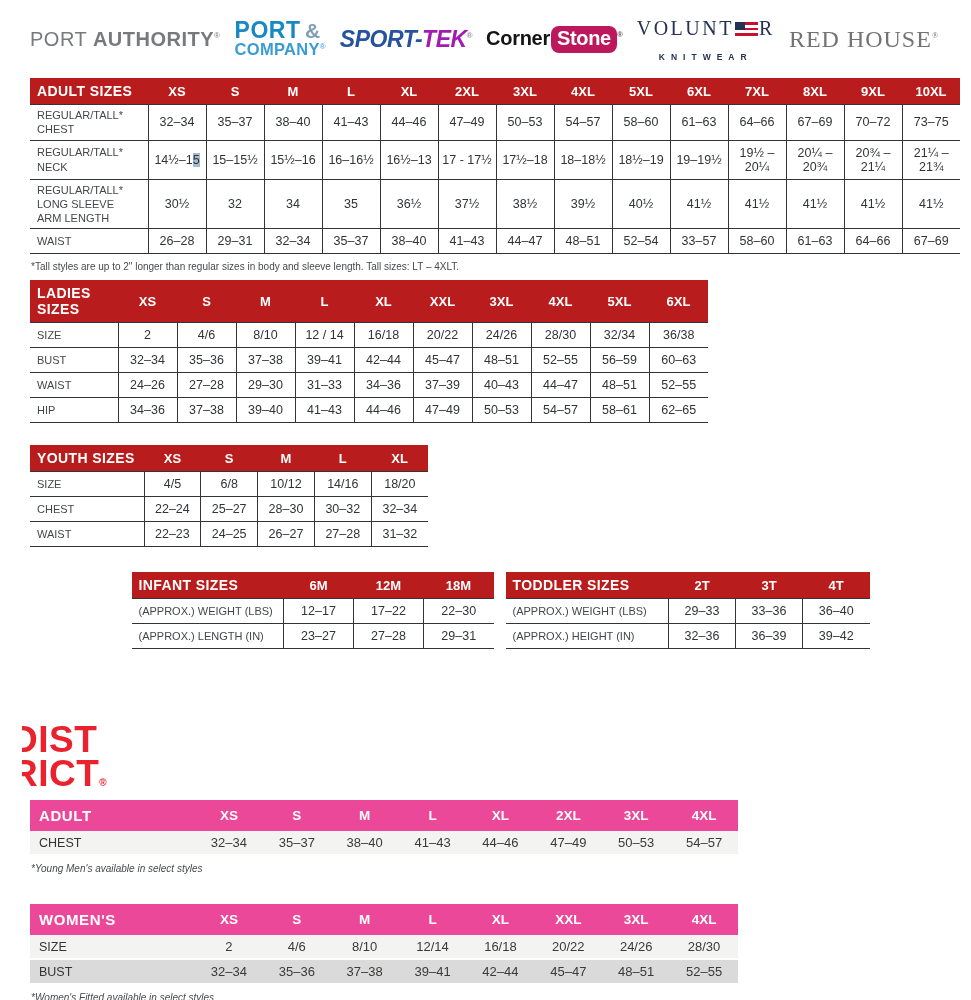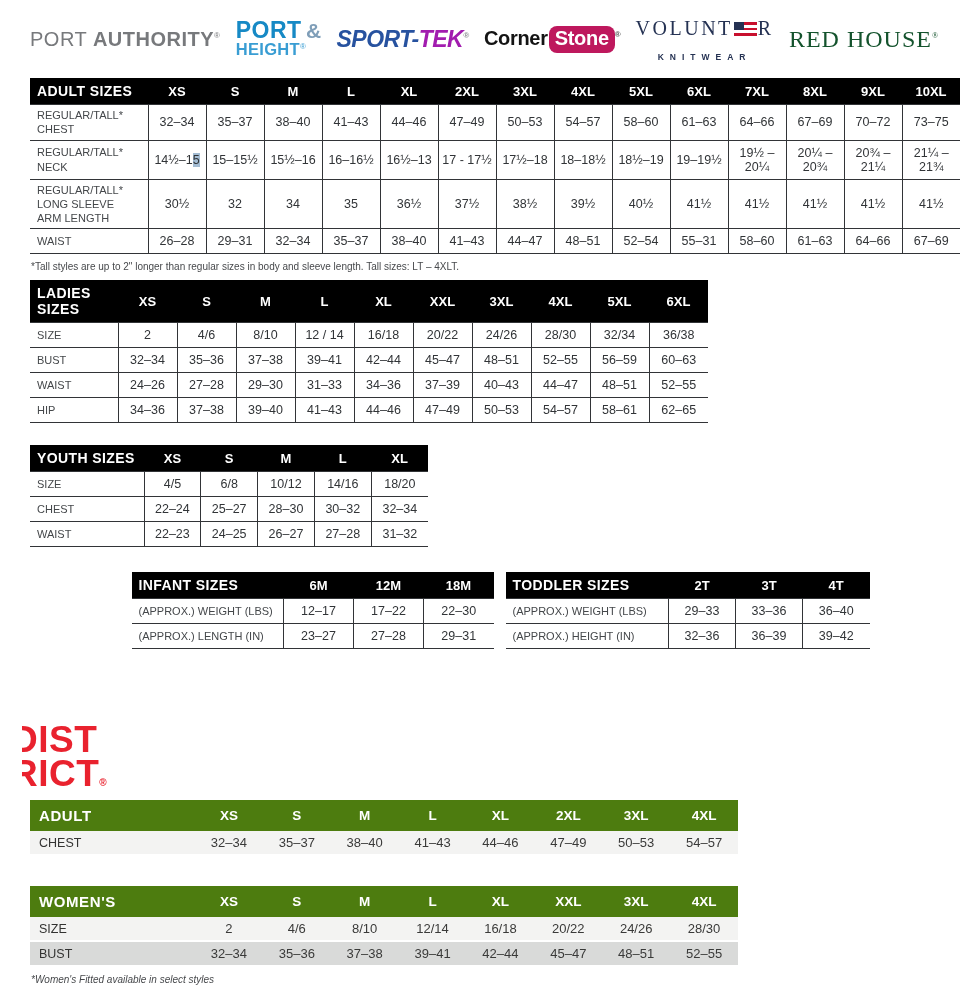--- a/index.html
+++ b/index.html
@@ -19,25 +19,25 @@
   .lg-st .p1 { color:#27529f; }
   .lg-st .p2 { color:#a21caf; }
   .lg-cs { font-size:20px; font-weight:800; white-space:nowrap; color:#141414; letter-spacing:-0.3px; }
   .lg-cs .box { display:inline-block; background:#be185d; color:#fff; border-radius:8px; padding:1px 6px 3px; margin-left:1px; }
   .lg-vol { text-align:center; color:#253253; font-family:"Liberation Serif", serif; }
   .lg-vol .main { font-size:20px; letter-spacing:2.5px; white-space:nowrap; }
   .lg-vol .sub { font-size:8.5px; letter-spacing:6px; margin-top:12px; font-family:"Liberation Sans", sans-serif; font-weight:bold; }
   .flag { display:inline-block; width:23px; height:14px; position:relative; vertical-align:-1px; margin:0 1px;
           background:repeating-linear-gradient(#c8102e 0 2.8px, #ffffff 2.8px 5.6px); }
   .flag::before { content:""; position:absolute; left:0; top:0; width:10px; height:8px; background:#253253; }
-  .lg-rh { font-family:"Liberation Serif", serif; font-size:24px; color:#14532d; letter-spacing:1px; white-space:nowrap; }
+  .lg-rh { font-family:"Liberation Serif", serif; font-size:24px; color:#737373; letter-spacing:1px; white-space:nowrap; }
 
   
   table { border-collapse:collapse; table-layout:fixed; }
-  .gray-table th { background:#000000; color:#fff; font-size:13px; font-weight:bold; text-align:center; padding:5px 2px; }
+  .gray-table th { background:#b91c1c; color:#fff; font-size:13px; font-weight:bold; text-align:center; padding:5px 2px; }
   .gray-table th.t-title { text-align:left; padding-left:7px; font-size:14px; letter-spacing:0.4px; }
   .gray-table td { border-top:1px solid #323437; font-size:12.5px; color:#313437; text-align:center; padding:5px 1px; }
   .gray-table td + td { border-left:1px solid #323437; }
   .gray-table tbody tr:last-child td { border-bottom:1px solid #323437; }
   .gray-table td.row-label { text-align:left; font-size:11px; color:#44474a; padding:3px 3px 3px 7px; white-space:pre-line; line-height:1.3; }
 
   .tbl-adult   { width:930px; margin:0 0 0 30px; }
   .tbl-adult   th.t-title, .tbl-adult td.row-label { width:118px; }
   .tbl-ladies  { width:678px; margin:8px 0 0 30px; }
   .tbl-ladies  th.t-title, .tbl-ladies td.row-label { width:88px; }
@@ -52,42 +52,42 @@
   .footnote { font-size:10px; color:#47494c; margin:7px 0 0 31px; }
   .fn-italic { font-style:italic; }
 
   .sel { background:#a3bcd3; }
 
   
   .district-logo { margin:74px 0 10px 22px; overflow:hidden; width:132px; }
   .district-logo .inner { margin-left:-11px; font-weight:900; font-size:37px; line-height:0.9; color:#e9222e; letter-spacing:0.5px; }
   .district-logo .dmark { font-size:10px; font-weight:bold; }
 
-  .red-table th { background:#4d7c0f; color:#fff; font-weight:bold; font-size:13.5px; text-align:center; padding:7px 2px; }
+  .red-table th { background:#ec4899; color:#fff; font-weight:bold; font-size:13.5px; text-align:center; padding:7px 2px; }
   .red-table th.t-title { text-align:left; padding-left:9px; font-size:15px; letter-spacing:0.6px; }
   .red-table td { font-size:13px; color:#3a3a39; text-align:center; padding:4px 2px; border-bottom:2px solid #fff; }
   .red-table td.row-label { text-align:left; padding-left:9px; font-size:12.5px; color:#333332; }
   .red-table tbody tr:nth-child(odd)  { background:#f3f3f2; }
   .red-table tbody tr:nth-child(even) { background:#d9dad9; }
 
   .tbl-d-adult  { width:708px; margin:2px 0 0 30px; }
   .tbl-d-adult  th.t-title, .tbl-d-adult td.row-label { width:165px; }
   .tbl-d-womens { width:708px; margin:30px 0 0 30px; }
   .tbl-d-womens th.t-title, .tbl-d-womens td.row-label { width:165px; }
 </style>
 </head>
 <body>
 
 <div class="page">
 
   <div class="logo-row">
     <div class="lg-pa"><span>PORT</span> <span class="bold">AUTHORITY</span><span class="lg-mark">®</span></div>
     <div class="lg-pc">
       <div><span class="l1">PORT</span> <span class="amp">&amp;</span></div>
-      <div><span class="l2">HEIGHT</span><span class="lg-mark" style="color:#399dd3;">®</span></div>
+      <div><span class="l2">COMPANY</span><span class="lg-mark" style="color:#399dd3;">®</span></div>
     </div>
     <div class="lg-st"><span class="p1">SPORT-</span><span class="p2">TEK</span><span class="lg-mark" style="color:#8d9093;">®</span></div>
     <div class="lg-cs"><span>Corner</span><span class="box">Stone</span><span class="lg-mark" style="color:#555;">®</span></div>
     <div class="lg-vol">
       <div class="main"><span>VOLUNT</span><span class="flag"></span><span>R</span></div>
       <div class="sub">KNITWEAR</div>
     </div>
     <div class="lg-rh"><span>RED HOUSE</span><span class="lg-mark">®</span></div>
   </div>
 
@@ -171,21 +171,21 @@
           <td class="row-label">WAIST</td>
           <td>26–28</td>
           <td>29–31</td>
           <td>32–34</td>
           <td>35–37</td>
           <td>38–40</td>
           <td>41–43</td>
           <td>44–47</td>
           <td>48–51</td>
           <td>52–54</td>
-          <td>55–31</td>
+          <td>33–57</td>
           <td>58–60</td>
           <td>61–63</td>
           <td>64–66</td>
           <td>67–69</td>
         </tr>
       </tbody>
     </table>
   <div class="footnote">*Tall styles are up to 2" longer than regular sizes in body and sleeve length. Tall sizes: LT – 4XLT.</div>
 
   <table class="gray-table tbl-ladies">
@@ -375,20 +375,21 @@
           <td>35–37</td>
           <td>38–40</td>
           <td>41–43</td>
           <td>44–46</td>
           <td>47–49</td>
           <td>50–53</td>
           <td>54–57</td>
         </tr>
       </tbody>
     </table>
+  <div class="footnote fn-italic">*Young Men's available in select styles</div>
 
   <table class="red-table tbl-d-womens">
       <thead>
         <tr>
           <th class="t-title">WOMEN'S</th>
           <th>XS</th>
           <th>S</th>
           <th>M</th>
           <th>L</th>
           <th>XL</th>

